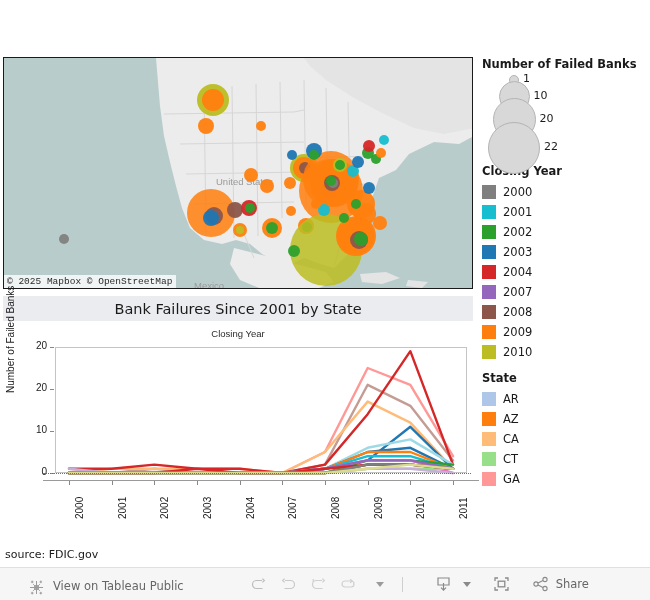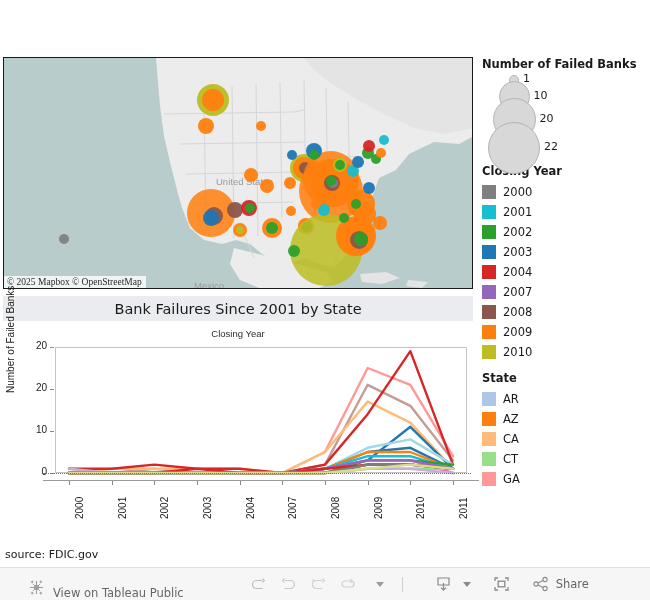--- a/index.html
+++ b/index.html
@@ -22,21 +22,21 @@
     position:absolute;left:3px;top:57px;width:470px;height:232px;
     border:1px solid #1a1a1a;box-sizing:border-box;overflow:hidden;
     background:#b8cbcb;
   }
   .ocean{position:absolute;inset:0;background:#b9cccc;}
   .maplabel{position:absolute;color:#9a9a9a;font-size:9px;
     font-family:"Liberation Sans",sans-serif;white-space:nowrap;}
   .attrib{
     position:absolute;left:0;bottom:0;background:rgba(255,255,255,.78);
     font-size:9.5px;color:#2b2b2b;padding:1px 4px 1px 3px;white-space:nowrap;
-    font-family:Liberation Serif, serif;
+    font-family:Liberation Mono, monospace;
   }
   .bub{position:absolute;border-radius:50%;}
 
   
   .legend-col{position:absolute;left:482px;top:57px;width:166px;}
   .legend-title{
     font-size:11.5px;font-weight:bold;color:#1a1a1a;margin:0 0 4px 0;
     font-family:"DejaVu Sans",sans-serif;
   }
   .size-legend{position:relative;height:85px;margin-bottom:4px;}
@@ -83,21 +83,21 @@
     position:absolute;left:5px;top:548px;font-size:11px;color:#1a1a1a;
     font-family:"DejaVu Sans",sans-serif;
   }
 
   
   .toolbar{
     position:absolute;left:0;bottom:0;width:650px;height:32px;
     background:#f6f6f6;border-top:1px solid #e0e0e0;
     display:flex;align-items:center;
   }
-  .tb-left{display:flex;align-items:flex-end;margin-left:28px;margin-top:10px;}
+  .tb-left{display:flex;align-items:flex-start;margin-left:28px;margin-top:10px;}
   .tb-label{font-size:11.5px;color:#666;margin-left:8px;
     font-family:"DejaVu Sans",sans-serif;}
   .tb-mid{display:flex;align-items:center;margin-left:60px;}
   .tb-btn{
     width:30px;height:26px;display:flex;align-items:center;justify-content:center;
   }
   .tb-sep{width:1px;height:15px;background:#cfcfcf;margin:0 8px;}
   .tb-right{display:flex;align-items:center;margin-left:18px;}
   .tb-share{font-size:11.5px;color:#666;margin-left:5px;
     font-family:"DejaVu Sans",sans-serif;}

